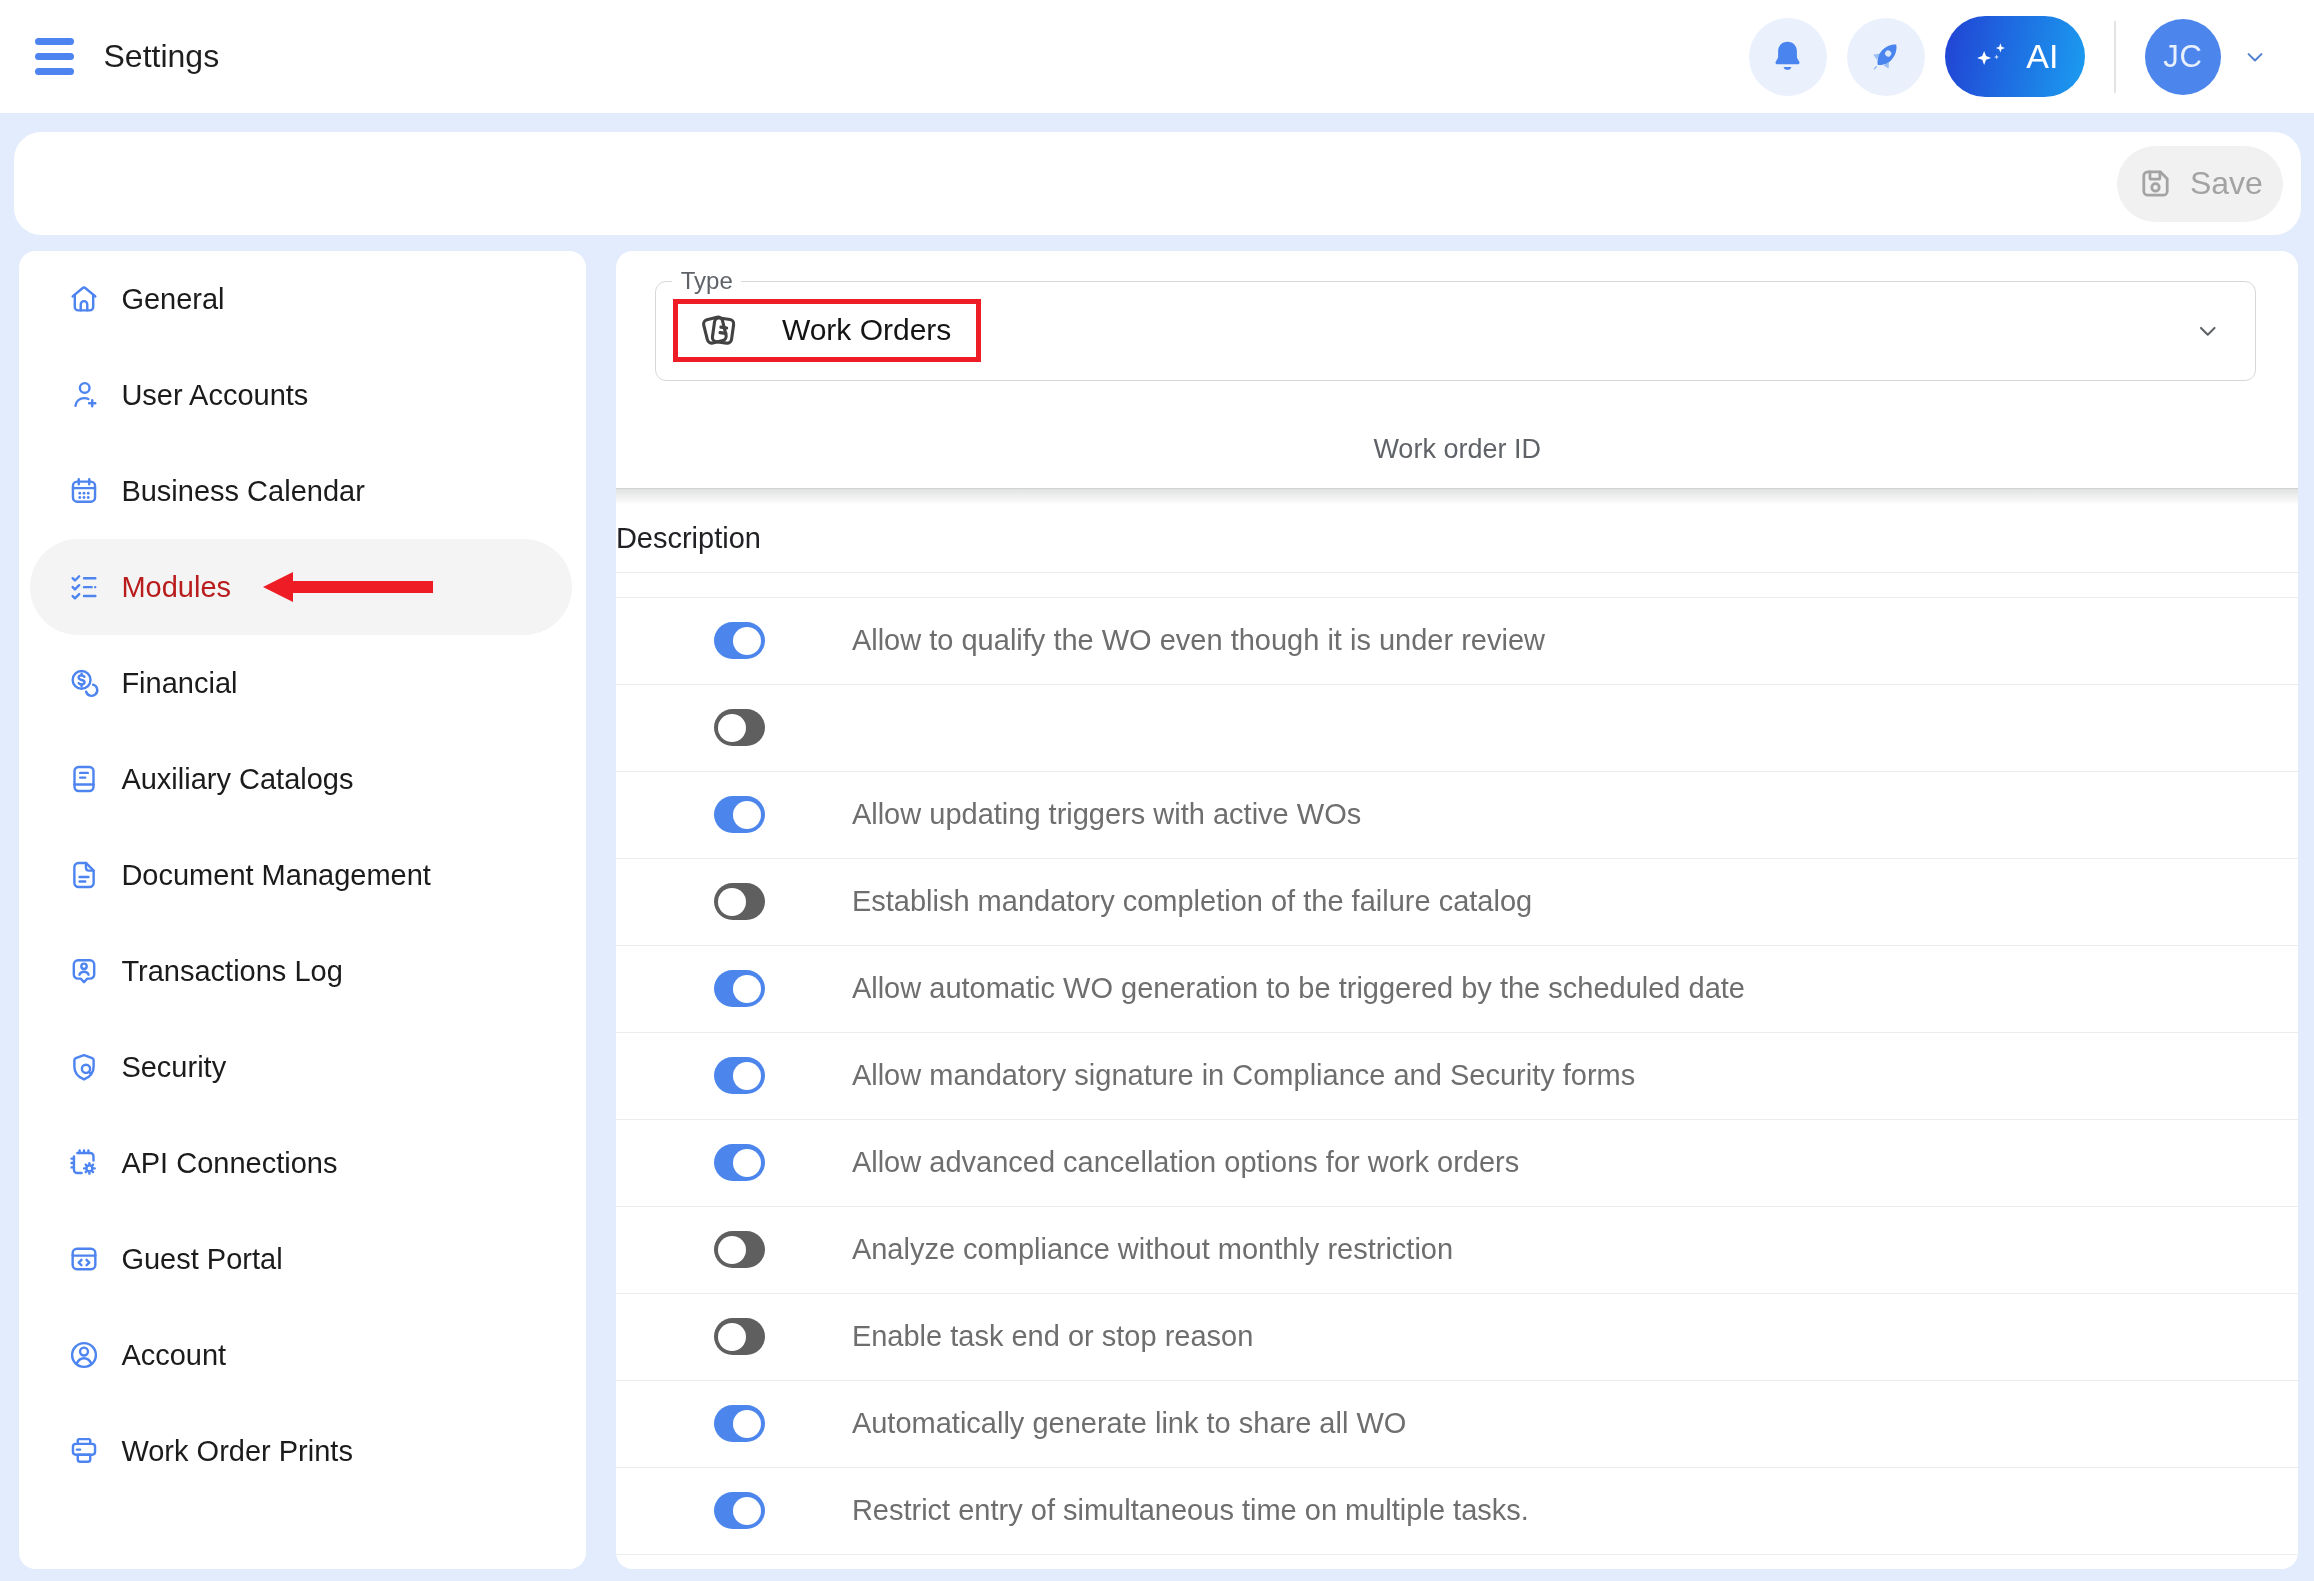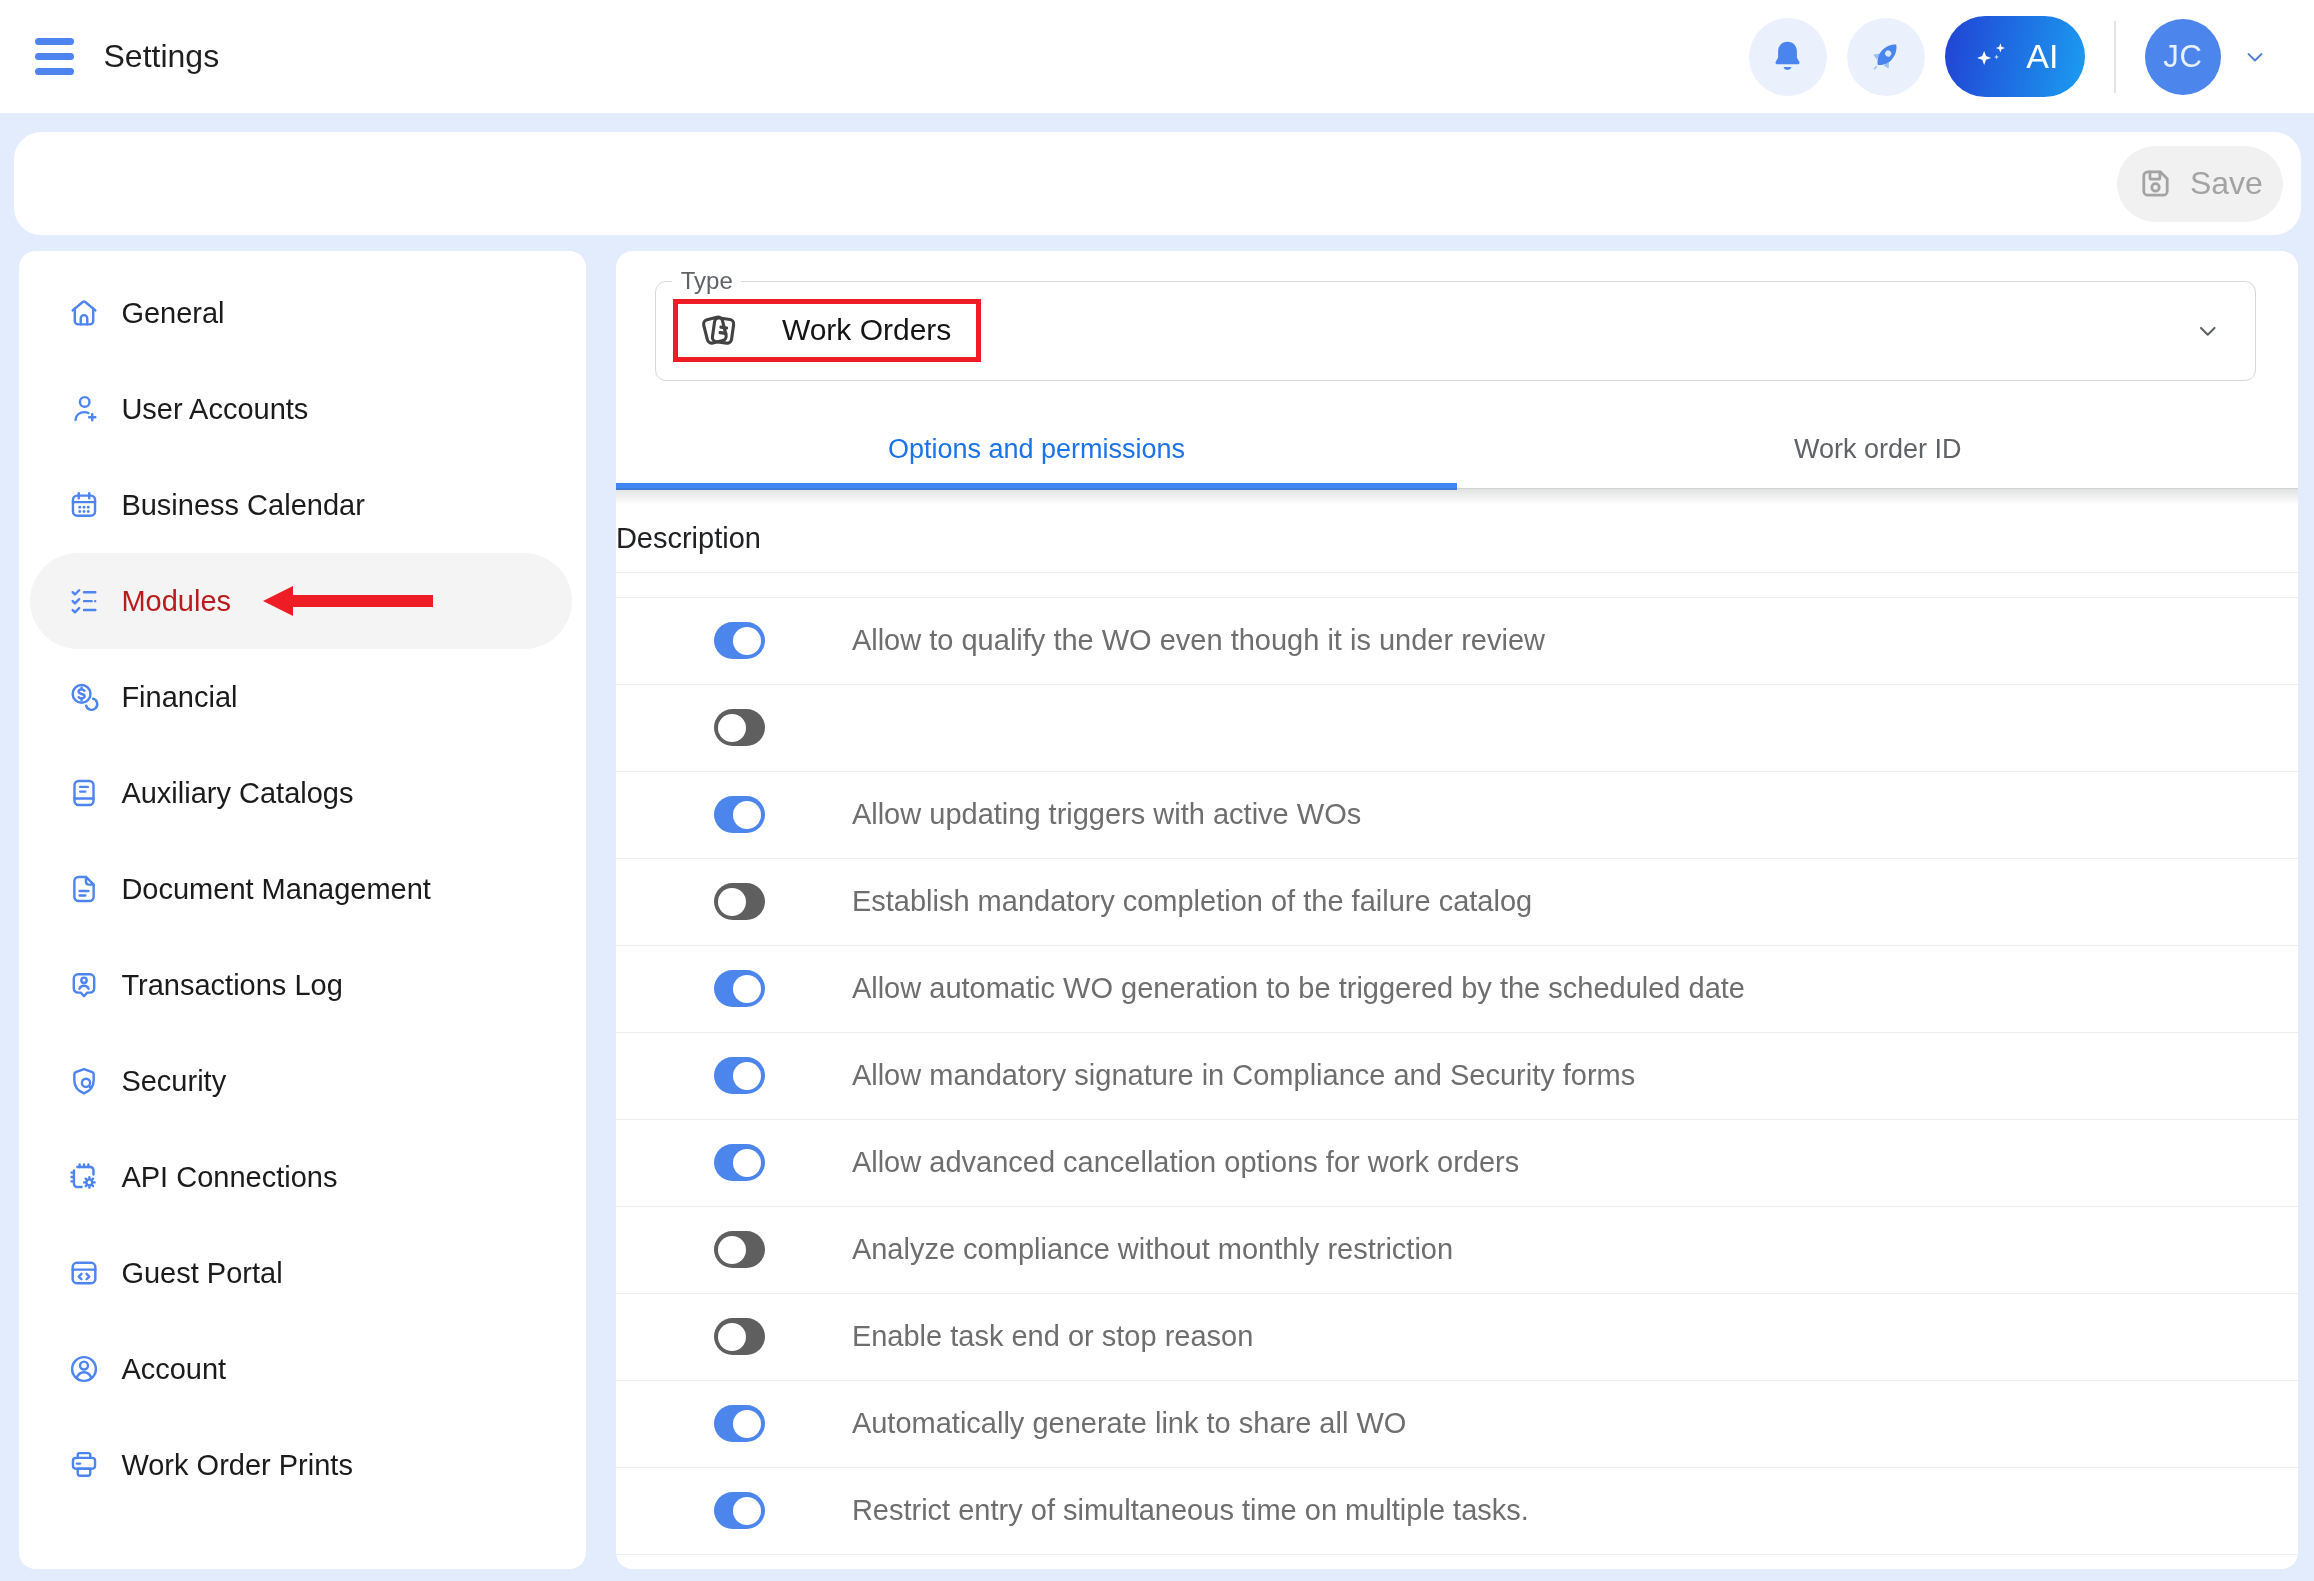--- a/index.html
+++ b/index.html
@@ -36,21 +36,21 @@
   .toolbar { margin: 19.4px 14px 0; height: 103px; background: #fff; border-radius: 27px;
     display: flex; align-items: center; justify-content: flex-end; padding-right: 18.5px; }
   .save-btn { width: 166px; height: 76px; border-radius: 38px; background: #f1f1f1; border: none; cursor: default;
     color: #a3a3a3; display: flex; align-items: center; justify-content: center; gap: 14.8px; font-size: 32px; font-family: inherit; }
   .save-btn .ic { width: 39px; height: 39px; }
 
   
   .content { margin: 15.7px 16.6px 0 19.4px; display: flex; gap: 29.5px; height: 1318px; }
 
   
-  .sidebar { width: 567px; flex: none; background: #fff; border-radius: 16.6px; padding-top: 14px; }
+  .sidebar { width: 567px; flex: none; background: #fff; border-radius: 16.6px; }
   .side-item { height: 96px; display: flex; align-items: center; padding-left: 48px; gap: 20px;
     position: relative; font-size: 29px; color: #1b1b1b; cursor: pointer; }
   .side-item .side-icon { width: 34px; height: 34px; color: #4d84f0; flex: none; }
   .side-item.active { background: #f4f4f4; border-radius: 48px; margin: 0 14px 0 11px; padding-left: 37px; }
   .side-item.active .side-label { color: #b91c1c; }
   .red-arrow { position: absolute; left: 233px; top: 50%; transform: translateY(-50%); display: flex; align-items: center; }
   .red-arrow .head { width: 0; height: 0; border-top: 15.7px solid transparent; border-bottom: 15.7px solid transparent; border-right: 30px solid #ee1c24; }
   .red-arrow .shaft { width: 140px; height: 12px; background: #ee1c24; }
 
   
@@ -330,21 +330,20 @@
         <span class="type-value">Work Orders</span>
       </div>
       <span class="select-chevron stroke-ic">
         <svg viewBox="0 0 24 24" stroke-width="2.2">
             <path d="M6.5 9.5 12 15l5.5-5.5"></path>
           </svg>
       </span>
     </div>
 
     <div class="tabs">
-      <div class="tab active">Options and permissions</div>
       <div class="tab">Work order ID</div>
     </div>
 
     <div class="table-area">
       <div class="scroll-shadow"></div>
       <div class="desc-header">Description</div>
       <div class="spacer-row"></div>
       <div id="rows-host">
   <div class="perm-row">
     <div class="toggle on">

